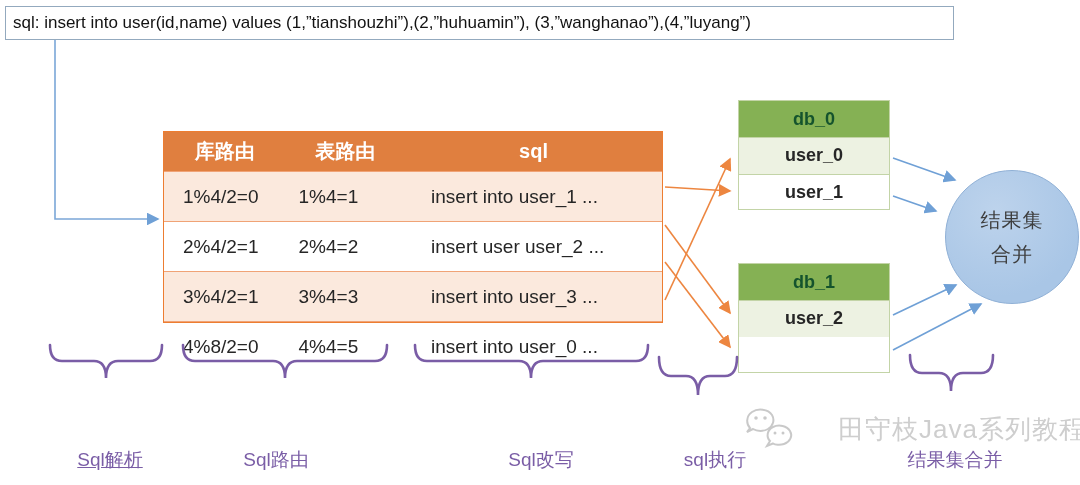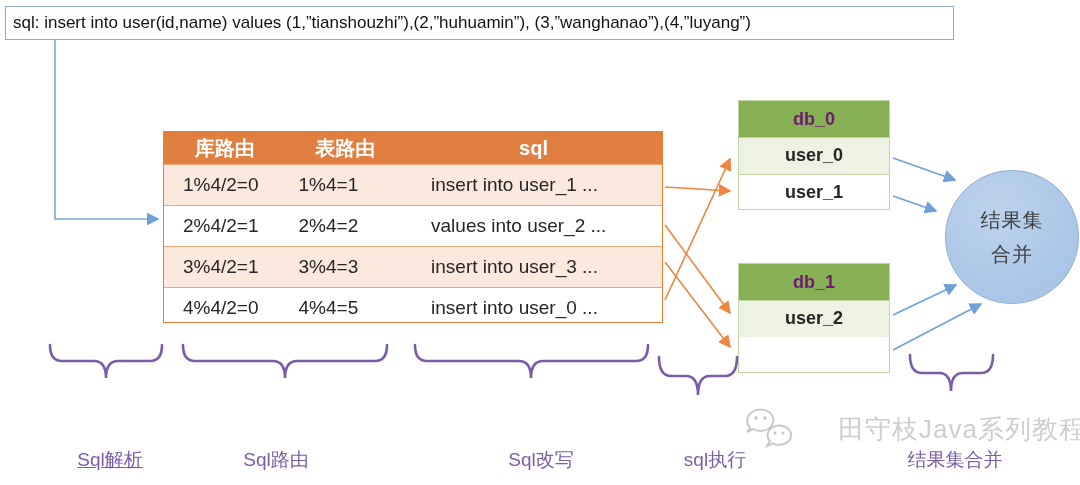--- a/index.html
+++ b/index.html
@@ -11,33 +11,33 @@
   .sql-box{
     position:absolute;left:5px;top:6px;width:940px;height:32px;
     border:1.4px solid var(--sqlbox_border,#93A9BE);background:#fff;
     font-size:17px;font-weight:500;color:#121212;line-height:32px;
     padding-left:7px;white-space:nowrap;
   }
   
   .rt{position:absolute;left:163px;top:131px;width:500px;height:192px;
       border:1.5px solid var(--orange_border,#ED7D31);box-sizing:border-box;background:#fff;}
   .rt-row{display:flex;width:100%;box-sizing:border-box;}
-  .rt-head{height:32px;background:var(--orange_header,#E07F3F);text-align:center;}
-  .rt-body{height:41px;border-top:1.5px solid var(--orange_sep,#F0A376);}
+  .rt-head{height:39px;background:var(--orange_header,#E07F3F);text-align:center;}
+  .rt-body{height:50px;border-top:1.5px solid var(--orange_sep,#F0A376);}
   .rt-body.alt{background:var(--pink_row,#FBE9DD);}
   .c1{width:122px;}.c2{width:120px;}.c3{width:258px;}
   .rt-head .cell{color:#fff;font-weight:bold;font-size:20px;display:flex;align-items:center;justify-content:center;}
   .rt-body .cell{color:#262626;font-size:19px;display:flex;align-items:center;}
   .rt-body .c1{padding-left:19px;box-sizing:border-box;}
   .rt-body .c2{padding-left:13px;box-sizing:border-box;}
   .rt-body .c3{padding-left:26px;box-sizing:border-box;}
   
   .db{position:absolute;left:738px;width:152px;height:110px;
       border:1.5px solid var(--green_border,#C3D4A7);box-sizing:border-box;background:#fff;}
-  .db-head{height:36px;background:var(--green_header,#85B154);color:#701a75;font-weight:bold;
+  .db-head{height:36px;background:var(--green_header,#85B154);color:#14532d;font-weight:bold;
       font-size:18px;display:flex;align-items:center;justify-content:center;}
   .db-row{height:35.5px;border-top:1.5px solid var(--green_border,#C3D4A7);
       font-size:18px;color:#262626;display:flex;align-items:center;justify-content:center;font-weight:bold;}
   .db-row.alt{background:var(--green_row,#EDF2E2);}
   
   .merge-circle{
     position:absolute;left:945px;top:170px;width:134px;height:134px;border-radius:50%;
     background:radial-gradient(circle at 38% 30%, #BDD3EC 0%, var(--circle_fill,#A9C6E6) 70%);
     border:1.5px solid var(--circle_border,#8FB0D6);box-sizing:border-box;
     display:flex;flex-direction:column;align-items:center;justify-content:center;
@@ -68,29 +68,29 @@
       <div class="cell c3">sql</div>
     </div>
     <div class="rt-row rt-body alt">
       <div class="cell c1">1%4/2=0</div>
       <div class="cell c2">1%4=1</div>
       <div class="cell c3">insert into user_1 ...</div>
     </div>
     <div class="rt-row rt-body">
       <div class="cell c1">2%4/2=1</div>
       <div class="cell c2">2%4=2</div>
-      <div class="cell c3">values into user_2 ...</div>
+      <div class="cell c3">insert user user_2 ...</div>
     </div>
     <div class="rt-row rt-body alt">
       <div class="cell c1">3%4/2=1</div>
       <div class="cell c2">3%4=3</div>
       <div class="cell c3">insert into user_3 ...</div>
     </div>
     <div class="rt-row rt-body">
-      <div class="cell c1">4%4/2=0</div>
+      <div class="cell c1">4%8/2=0</div>
       <div class="cell c2">4%4=5</div>
       <div class="cell c3">insert into user_0 ...</div>
     </div>
   </div>
 
   <div class="db" style="top:100px;">
     <div class="db-head">db_0</div>
     <div class="db-row alt">user_0</div>
     <div class="db-row">user_1</div>
   </div>

